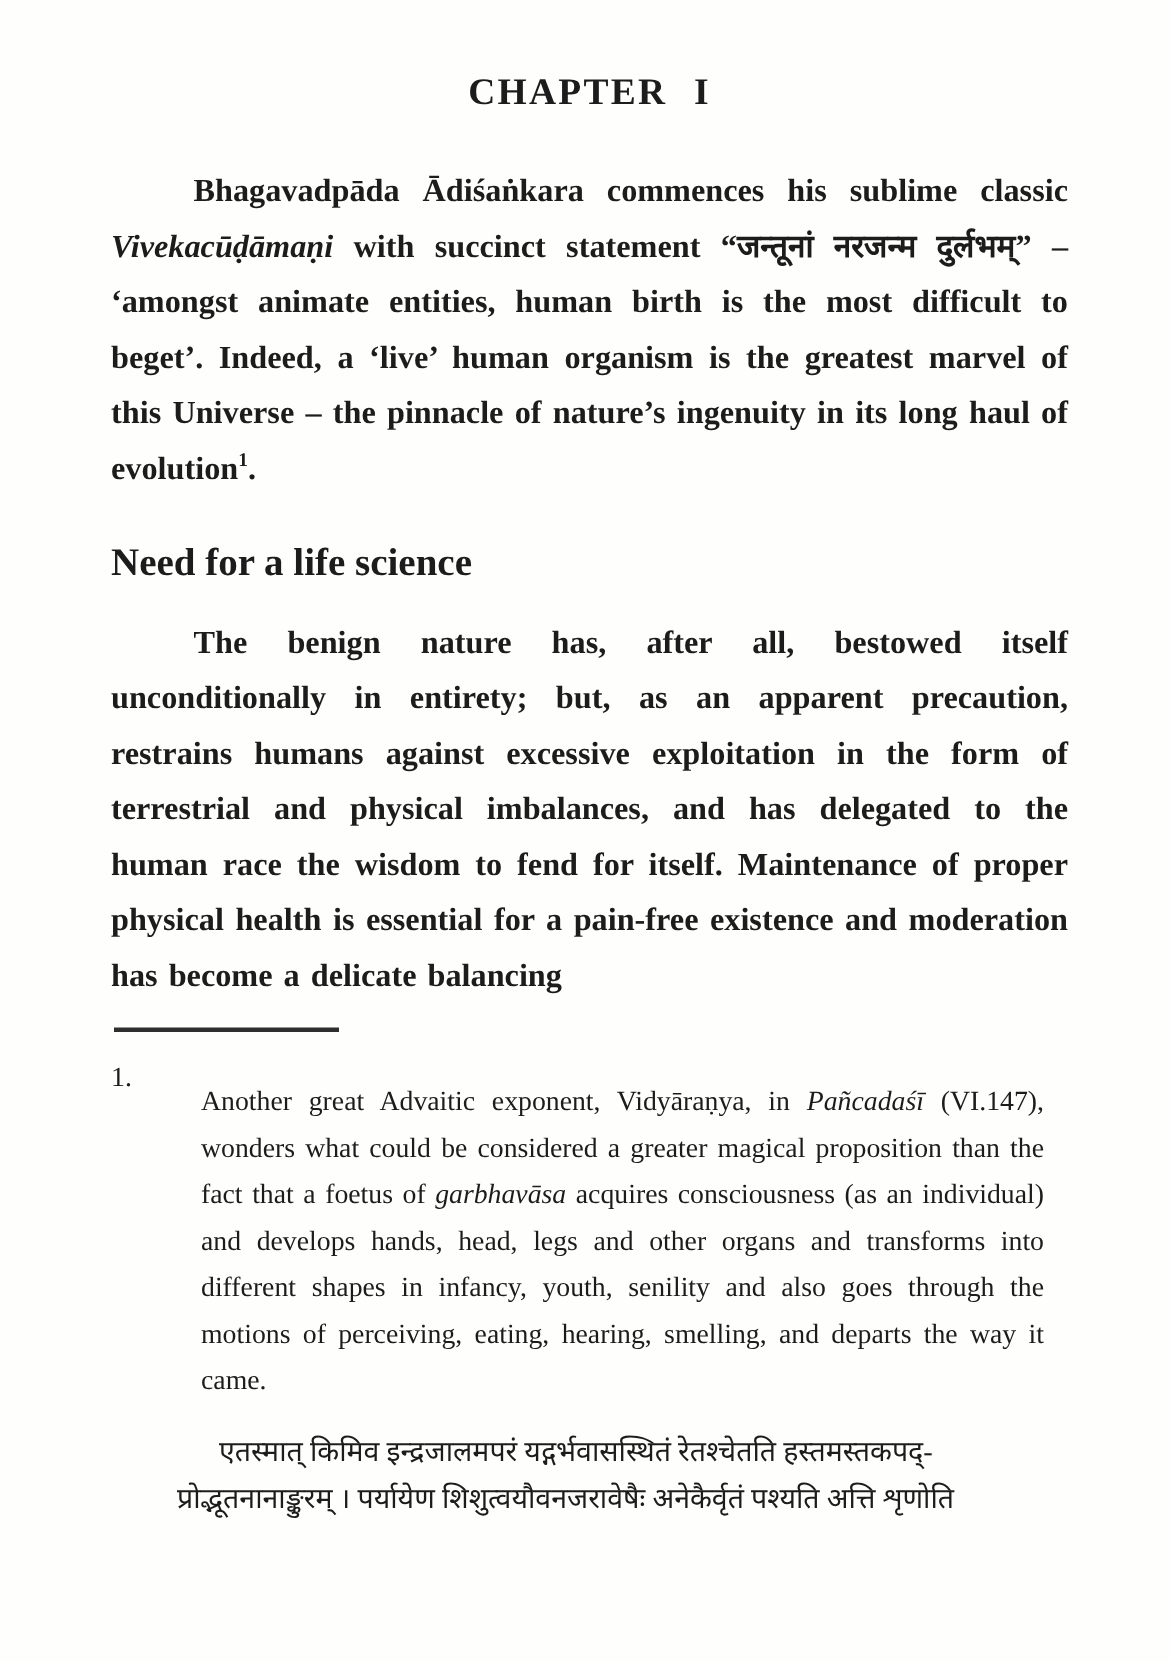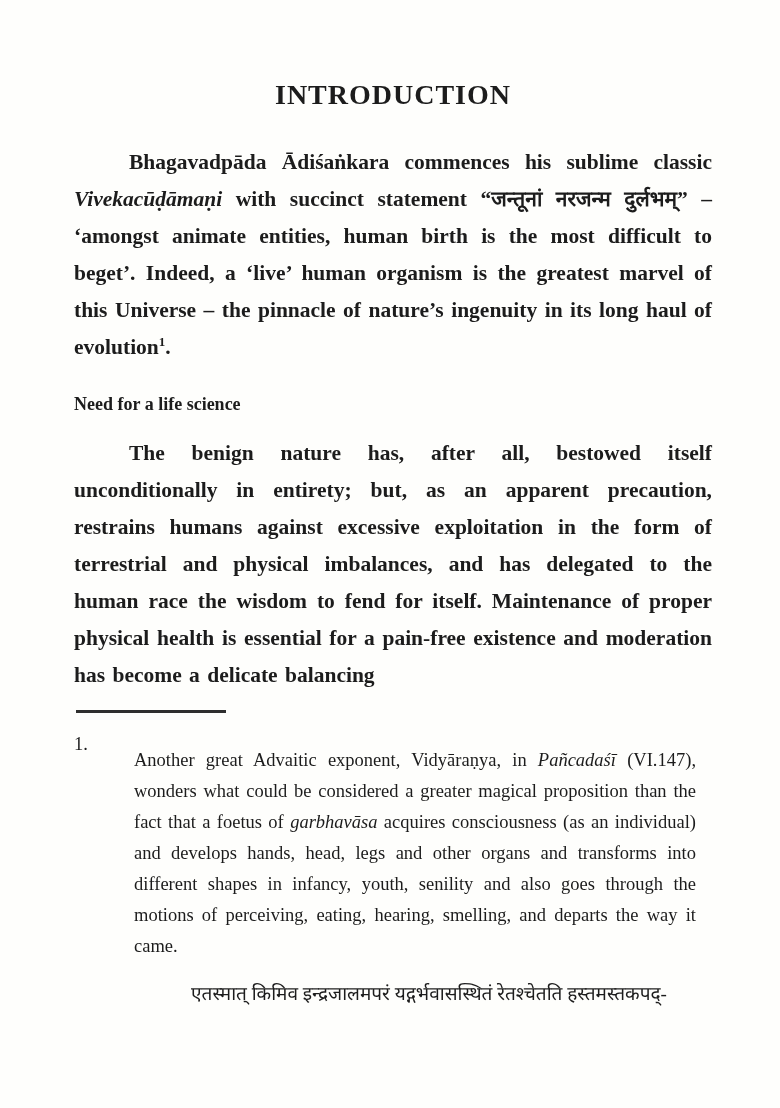--- a/index.html
+++ b/index.html
@@ -42,27 +42,26 @@
     line-height: 37px;
     text-align: justify;
     text-indent: 55px;
     word-spacing: 2px;
     font-weight: bold;
   }
   .para-1 { margin-top: 33px; }
   .para-2 { margin-top: 20px; }
   .section-heading {
     margin: 28px 0 12px 0;
-    font-size: 18px;
+    font-size: 26px;
     font-weight: bold;
     line-height: 1.2;
   }
   .devanagari {
     font-size: 21px;
-    text-align: center;
   }
   sup.fn-ref {
     font-size: 13px;
     line-height: 0;
     vertical-align: super;
   }
   .footnote-rule {
     margin: 16px 0 0 2px;
     width: 150px;
     border: none;
@@ -90,34 +89,35 @@
     line-height: 31px;
   }
   .verse-line { display: block; }
   .verse-line-first { text-indent: 28px; }
 </style>
 </head>
 <body>
 
 <div class="page">
 
+  <h1 class="chapter-heading">CHAPTER I</h1>
 
-  <h2 class="chapter-title">INTRODUCTION</h2>
 
   <p class="body-para para-1"><span>Bhagavadpāda Ādiśaṅkara commences his sublime classic </span><i>Vivekacūḍāmaṇi</i><span> with succinct statement “</span><span class="devanagari">जन्तूनां नरजन्म दुर्लभम्</span><span>” – ‘amongst animate entities, human birth is the most difficult to beget’.  Indeed, a ‘live’ human organism is the greatest marvel of this Universe – the pinnacle of nature’s ingenuity in its long haul of evolution</span><sup class="fn-ref">1</sup><span>.</span></p>
 
   <h3 class="section-heading">Need for a life science</h3>
 
   <p class="body-para para-2">The benign nature has, after all, bestowed itself unconditionally in entirety; but, as an apparent precaution, restrains humans against excessive exploitation in the form of terrestrial and physical imbalances, and has delegated to the human race the wisdom to fend for itself.  Maintenance of proper physical health is essential for a pain-free existence and moderation has become a delicate balancing</p>
 
   <hr class="footnote-rule">
 
   <div class="footnote">
     <span class="fn-num">1.</span>
     <div class="fn-body">
       <p class="fn-text"><span>Another great Advaitic exponent, Vidyāraṇya, in </span><i>Pañcadaśī</i><span> (VI.147), wonders what could be considered a greater magical proposition than the fact that a foetus of </span><i>garbhavāsa</i><span> acquires consciousness (as an individual) and develops hands, head, legs and other organs and transforms into different shapes in infancy, youth, senility and also goes through the motions of perceiving, eating, hearing, smelling, and departs the way it came.</span></p>
       <p class="fn-verse devanagari">
         <span class="verse-line verse-line-first">एतस्मात् किमिव इन्द्रजालमपरं यद्गर्भवासस्थितं रेतश्चेतति हस्तमस्तकपद्-</span>
+        <span class="verse-line">प्रोद्भूतनानाङ्कुरम् । पर्यायेण शिशुत्वयौवनजरावेषैः अनेकैर्वृतं पश्यति अत्ति शृणोति</span>
       </p>
     </div>
   </div>
 
 </div>
 
 </body></html>

